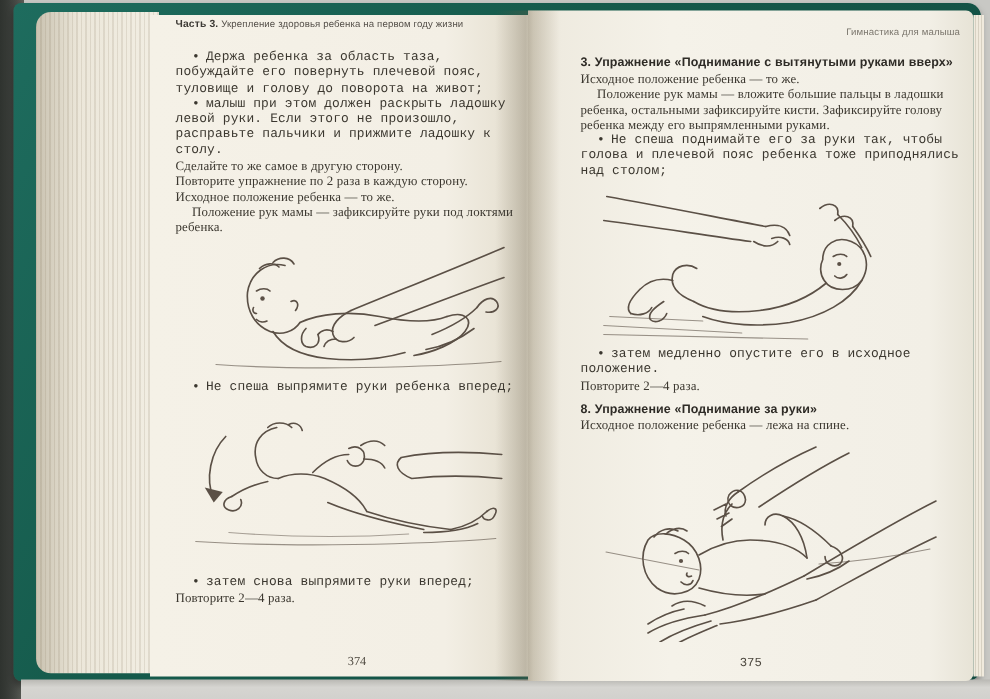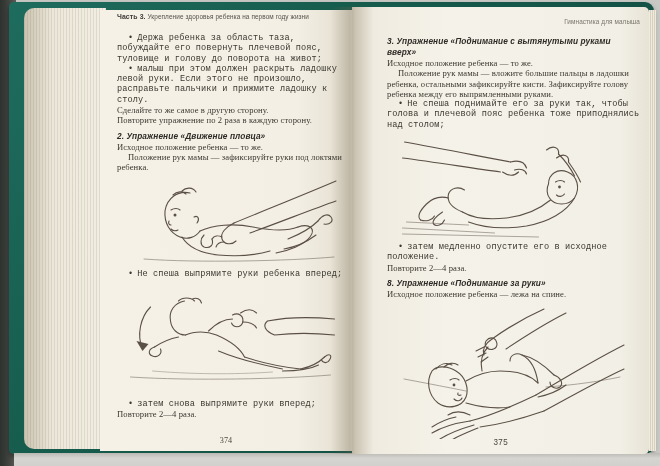--- a/index.html
+++ b/index.html
@@ -36,28 +36,28 @@
   .content-right { left:387px; top:18px; width:253px; }
 
   .running-head { font-family:"Liberation Sans", sans-serif; font-size:6.4px; color:#55504a;
                   line-height:8px; white-space:nowrap; }
   .rh-part { font-weight:bold; font-size:6.9px; color:#3d3a35; }
   .running-head.right { text-align:right; color:#7a756c; }
 
   .bullet { position:relative;font-family:Liberation Mono, monospace; }
   .bullet::before { content:"•"; padding:0 4px 0 11px; }
   .para-ind { text-indent:11px; }
-  .ex-heading { font-family:"Liberation Sans", sans-serif; font-weight:bold; font-style:italic;
+  .ex-heading { font-family:"Liberation Sans", sans-serif; font-weight:bold; 
                 font-size:8.3px; line-height:11px; color:#2e2b26; }
 
   .illus { display:block; }
   .illus path, .illus circle { vector-effect:non-scaling-stroke; }
 
   .page-number { position:absolute; width:252px; text-align:center; font-size:8.2px; color:#4d483f; }
-  .pn-left  { left:100px; top:436px; }
+  .pn-left  { left:112px; top:436px; }
   .pn-right { left:352px; top:438px; width:297px;font-family:Liberation Mono, monospace; }
 
   .mt2{margin-top:2px}.mt4{margin-top:4px}.mt5{margin-top:5px}.mt6{margin-top:6px}
   .mt8{margin-top:8px}.mt10{margin-top:10px}.mt12{margin-top:12px}.mt14{margin-top:14px}
 </style>
 </head>
 <body>
 
 <div class="photo">
 
@@ -74,21 +74,20 @@
     <div class="running-head">
       <span class="rh-part">Часть 3.</span>
       <span>Укрепление здоровья ребенка на первом году жизни</span>
     </div>
 
     <div class="bullet mt12">Держа ребенка за область таза, побуждайте его повернуть плечевой пояс, туловище и голову до поворота на живот;</div>
     <div class="bullet">малыш при этом должен раскрыть ладошку левой руки. Если этого не произошло, расправьте пальчики и прижмите ладошку к столу.</div>
     <div>Сделайте то же самое в другую сторону.</div>
     <div>Повторите упражнение по 2 раза в каждую сторону.</div>
 
-    <div class="ex-heading mt5">2. Упражнение «Движение пловца»</div>
     <div>Исходное положение ребенка — то же.</div>
     <div class="para-ind">Положение рук мамы — зафиксируйте руки под локтями ребенка.</div>
 
     <svg class="illus mt6" width="206" height="86" viewBox="0 0 200 86" style="margin-left:18px" fill="none" stroke="#5b5046" stroke-width="1.1" stroke-linecap="round">
       <path d="M6 80 C 60 84, 150 82, 196 78" stroke-width="0.8" opacity="0.6"></path>
       <path d="M52 14 C 40 11, 29 19, 27 32 C 26 44, 32 54, 42 58 C 50 61, 58 58, 62 52"></path>
       <path d="M44 12 C 48 8, 55 8, 58 13 M35 16 C 39 12, 45 12, 48 15"></path>
       <circle cx="37" cy="36" r="1.5" fill="#5b5046" stroke="none"></circle>
       <path d="M33 31 C 36 29, 40 29, 42 31 M31 42 C 30 44, 31 46, 33 46 M33 50 C 35 52, 38 52, 40 51"></path>
       <path d="M56 38 C 60 36, 62 40, 59 44"></path>

